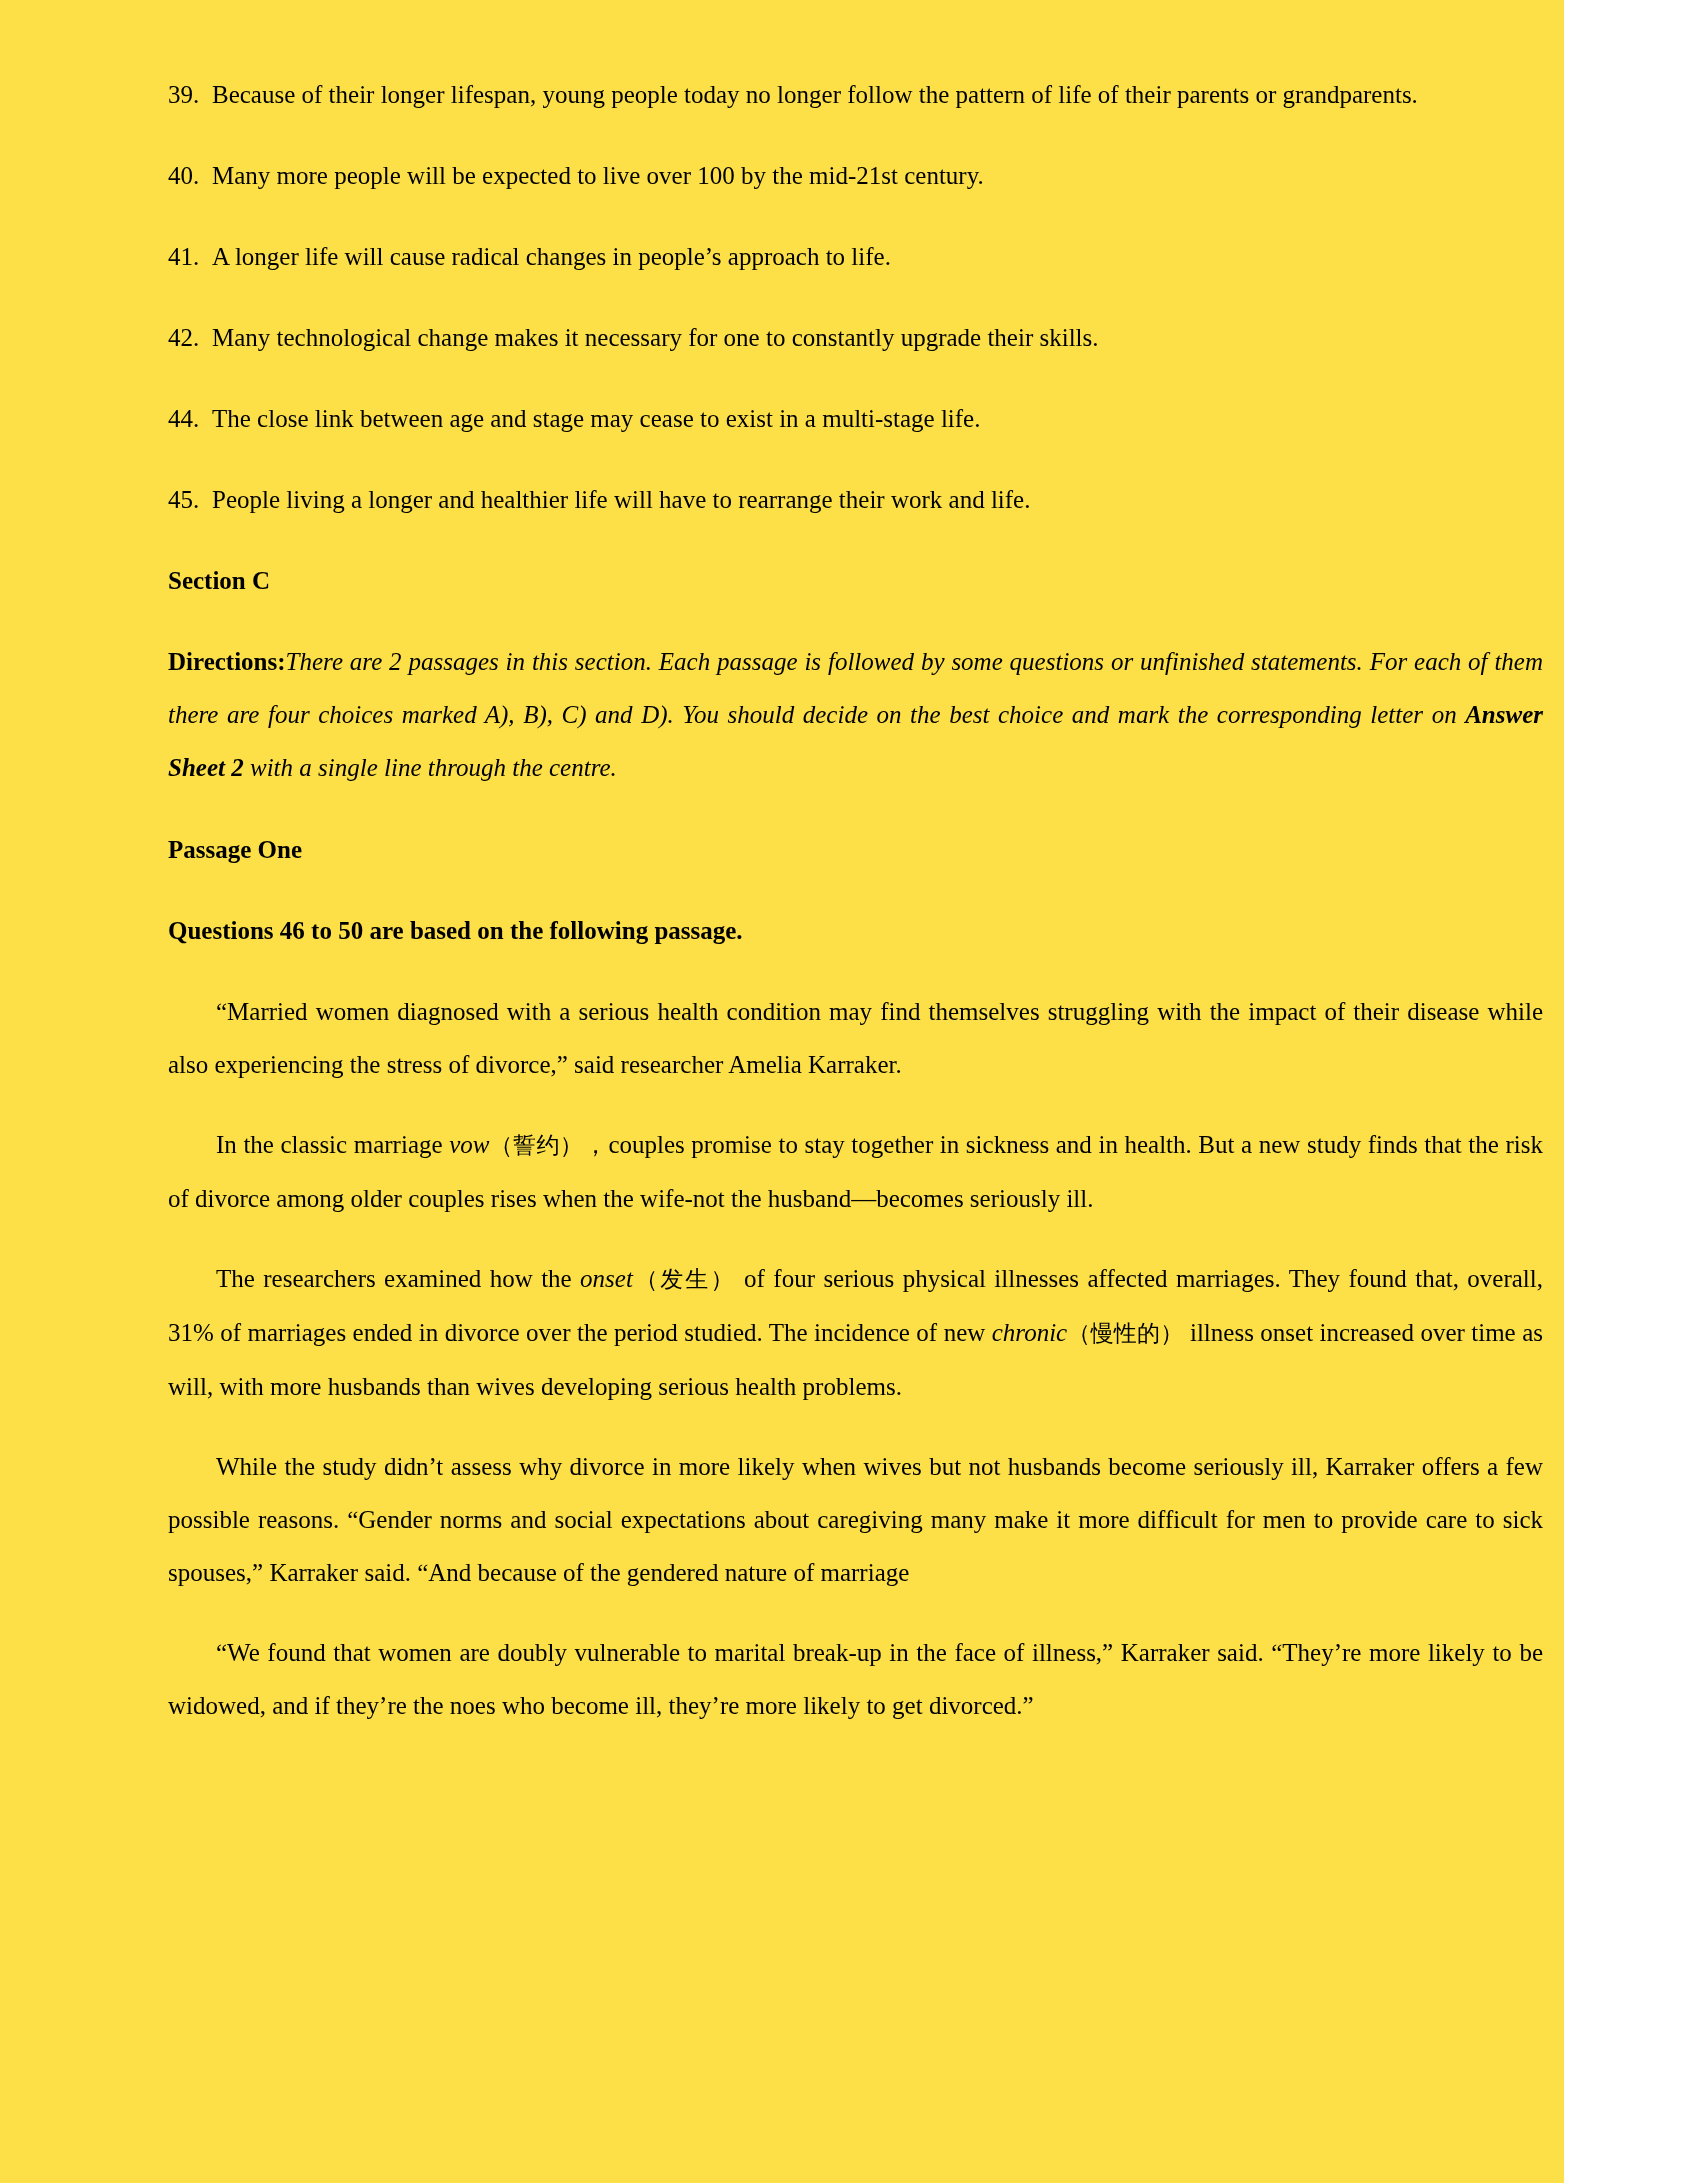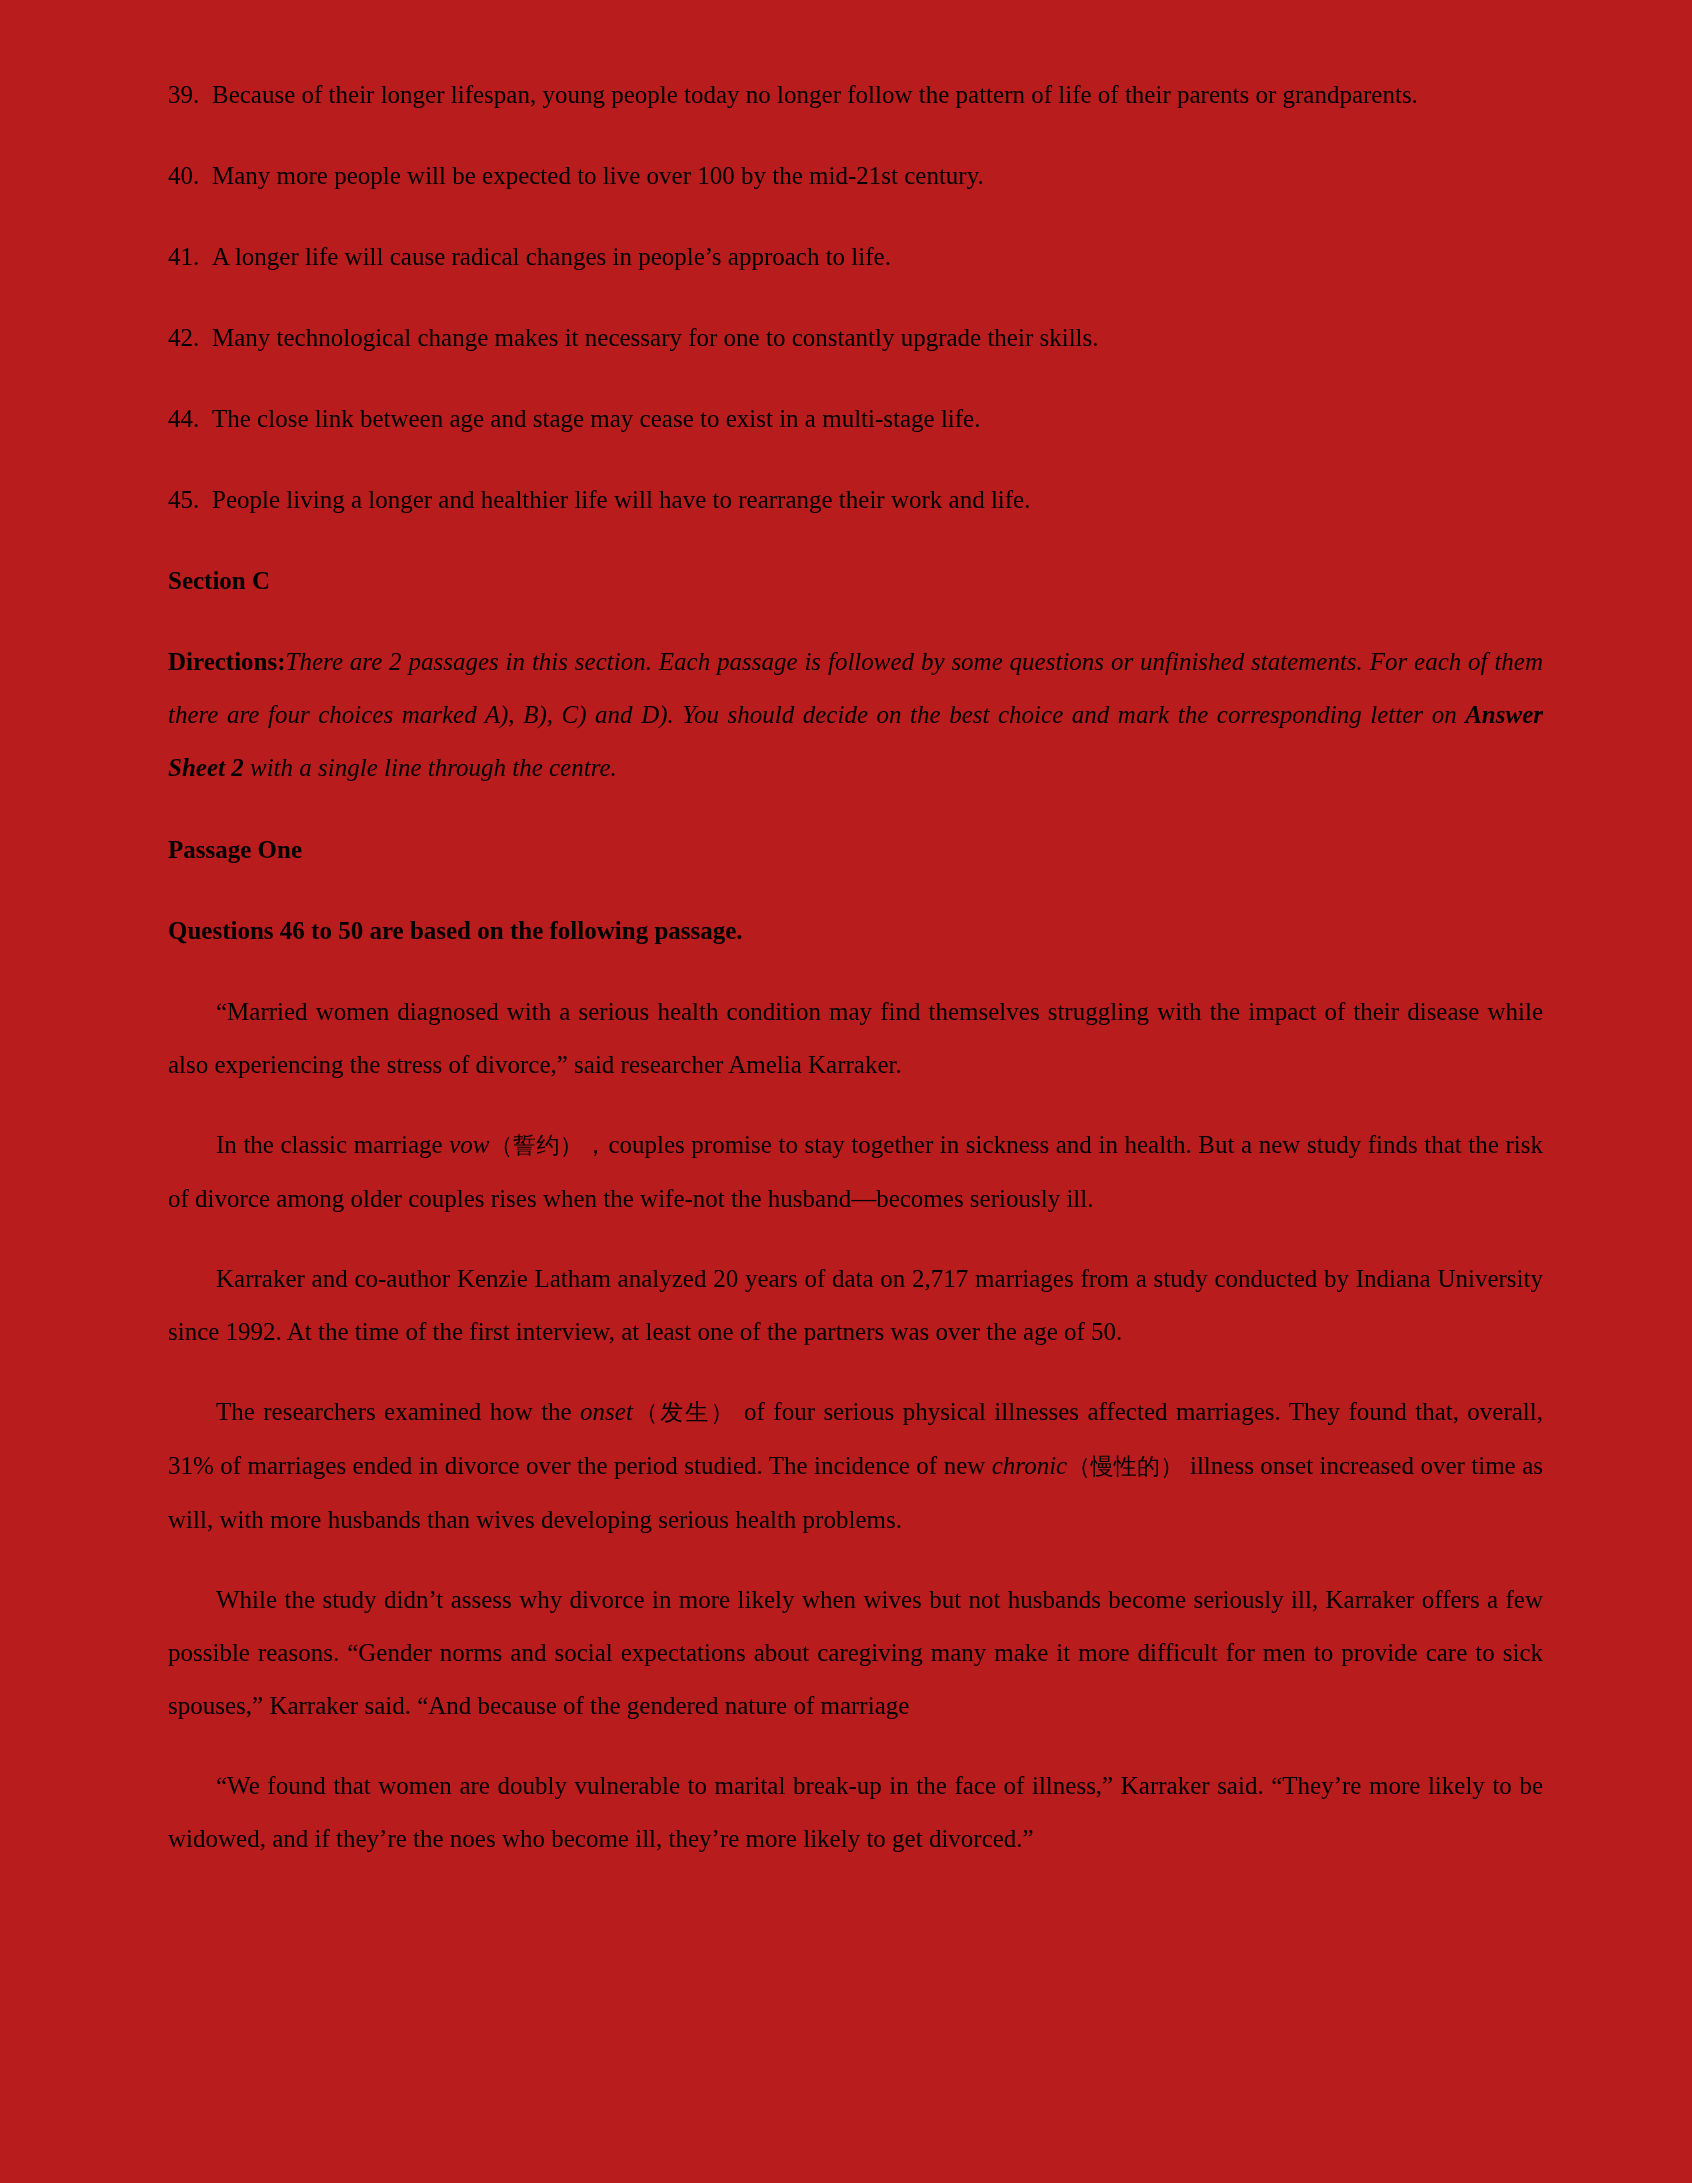--- a/index.html
+++ b/index.html
@@ -6,23 +6,23 @@
     margin: 0;
     padding: 0;
     background: #ffffff;
   }
   body {
     font-family: "Liberation Serif", "DejaVu Serif", serif;
     color: #000000;
   }
   #page {
     position: relative;
-    width: 1692px;
+    width: 1564px;
     height: 2183px;
-    background: #b91c1c;
+    background: #fde047;
     box-sizing: border-box;
     padding: 68px 168px 0 168px;
     overflow: hidden;
   }
   .doc-body {
     width: 1375px;
     margin: 0 auto;
   }
 
   
@@ -158,21 +158,20 @@
     <p class="directions">
       <span class="dir-label">Directions:</span><span class="dir-text">There are 2 passages in this section. Each passage is followed by some questions or unfinished statements. For each of them there are four choices marked A), B), C) and D). You should decide on the best choice and mark the corresponding letter on </span><span class="dir-strong">Answer Sheet 2</span><span class="dir-text"> with a single line through the centre.</span>
     </p>
 
     <p class="heading">Passage One</p>
     <p class="heading">Questions 46 to 50 are based on the following passage.</p>
 
     <div id="passage-paragraphs">
         <p class="para"><span>“Married women diagnosed with a serious health condition may find themselves struggling with the impact of their disease while also experiencing the stress of divorce,” said researcher Amelia Karraker.</span></p>
         <p class="para"><span>In the classic marriage </span><span class="it">vow</span><span class="cn">（誓约）</span><span>，couples promise to stay together in sickness and in health. But a new study finds that the risk of divorce among older couples rises when the wife-not the husband—becomes seriously ill.</span></p>
-        <p class="para"><span>Karraker and co-author Kenzie Latham analyzed 20 years of data on 2,717 marriages from a study conducted by Indiana University since 1992. At the time of the first interview, at least one of the partners was over the age of 50.</span></p>
         <p class="para"><span>The researchers examined how the </span><span class="it">onset</span><span class="cn">（发生）</span><span> of four serious physical illnesses affected marriages. They found that, overall, 31% of marriages ended in divorce over the period studied. The incidence of new </span><span class="it">chronic</span><span class="cn">（慢性的）</span><span> illness onset increased over time as will, with more husbands than wives developing serious health problems.</span></p>
         <p class="para"><span>While the study didn’t assess why divorce in more likely when wives but not husbands become seriously ill, Karraker offers a few possible reasons. “Gender norms and social expectations about caregiving many make it more difficult for men to provide care to sick spouses,” Karraker said. “And because of the gendered nature of marriage</span></p>
         <p class="para"><span>“We found that women are doubly vulnerable to marital break-up in the face of illness,” Karraker said. “They’re more likely to be widowed, and if they’re the noes who become ill, they’re more likely to get divorced.”</span></p>
       </div>
 
   </div>
 
 </div>
 
 

